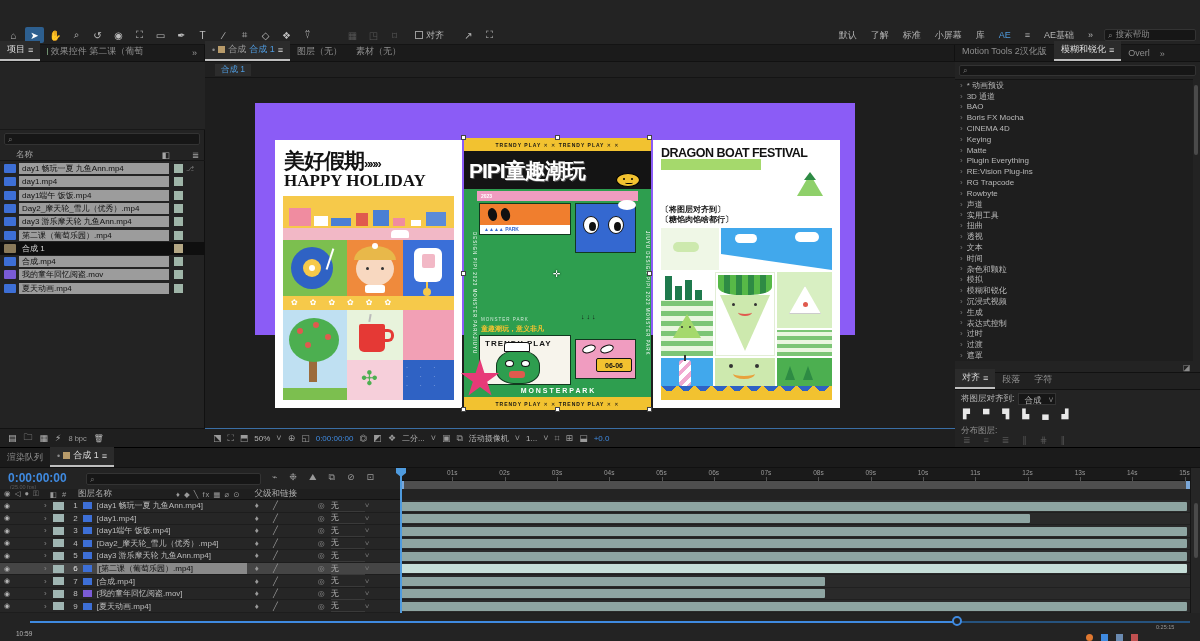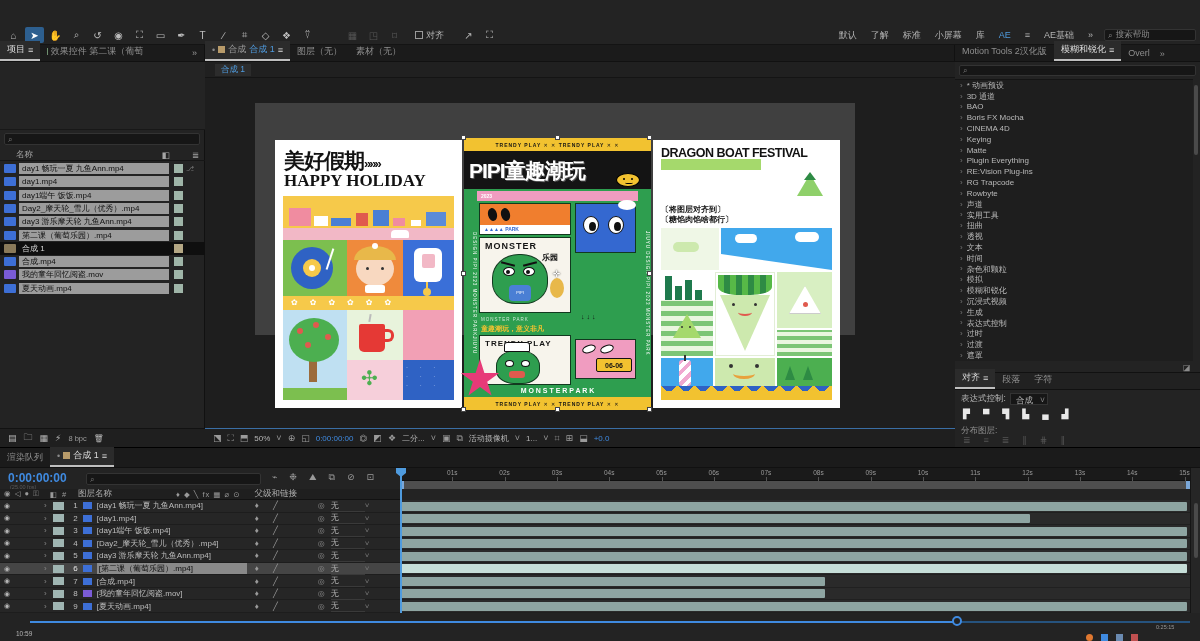--- a/index.html
+++ b/index.html
@@ -205,21 +205,21 @@
         <span>≡</span>
       </div>
       <div class="ptab">图层（无）</div>
       <div class="ptab">素材（无）</div>
     </div>
     <div class="ab" style="left:0;top:17px;width:750px;height:16px;background:#202020;border-bottom:1px solid #141414;">
       <div class="ab" style="left:10px;top:2px;height:12px;padding:0 6px;background:#2c2c2c;color:#4f9bde;font-size:8.5px;display:flex;align-items:center;">合成 1</div>
     </div>
 
     <div class="ab" style="left:0;top:33px;width:750px;height:350px;background:#1e1e1e;">
-      <div class="ab" style="left:50px;top:25px;width:600px;height:232px;background:#404040;">
+      <div class="ab" style="left:50px;top:25px;width:600px;height:232px;background:#8b5cf6;">
 
         <div class="ab" style="left:20px;top:37px;width:187px;height:268px;background:#fff;">
           <div class="ab" style="left:9px;top:7px;font-size:21px;font-weight:900;color:#121212;letter-spacing:-1px;"><span>美好假期</span><span style="font-size:13px;letter-spacing:-2px;">»»»</span></div>
           <div class="ab" style="left:9px;top:31px;font-size:17px;font-weight:bold;font-family:'Liberation Serif',serif;color:#121212;">HAPPY HOLIDAY</div>
           <div class="ab" style="left:8px;top:56px;width:171px;height:204px;">
             <div class="ab" style="left:0;top:0;width:171px;height:32px;background:#F6C94A;">
               <div class="ab" style="left:6px;bottom:2px;width:22px;height:18px;background:#F08CA0;"></div>
               <div class="ab" style="left:31px;bottom:2px;width:14px;height:10px;background:#fff;"></div>
               <div class="ab" style="left:48px;bottom:2px;width:20px;height:8px;background:#4A7FD4;"></div>
               <div class="ab" style="left:73px;bottom:2px;width:12px;height:13px;background:#E05A4E;"></div>
@@ -286,34 +286,20 @@
           </div>
           <div class="ab" style="left:0;top:51px;width:187px;height:208px;background:#2E9E4F;">
             <div class="ab" style="left:1px;top:2px;width:12px;height:204px;writing-mode:vertical-rl;font-size:4.5px;color:#fff;letter-spacing:1px;text-align:center;">DESIGN PIPI 2023 MONSTER PARKJIUYU</div>
             <div class="ab" style="left:174px;top:2px;width:12px;height:204px;writing-mode:vertical-rl;font-size:4.5px;color:#fff;letter-spacing:1px;text-align:center;">JIUYU DESIGN PIPI 2023 MONSTER PARK</div>
             <div class="ab" style="left:13px;top:0;width:161px;height:196px;">
               <div class="ab" style="left:0;top:2px;width:161px;height:10px;background:#F09CC0;color:#fff;font-size:5px;line-height:10px;padding-left:4px;font-weight:bold;">2023</div>
               <div class="ab" style="left:2px;top:14px;width:92px;height:32px;background:#F07E2E;border:1px solid #12391f;">
                 <div class="ab" style="left:8px;top:4px;width:9px;height:13px;background:#111;border-radius:50%;transform:rotate(-14deg);"></div>
                 <div class="ab" style="left:21px;top:4px;width:9px;height:13px;background:#111;border-radius:50%;transform:rotate(-14deg);"></div>
                 <div class="ab" style="left:0;bottom:0;width:90px;height:9px;background:#fff;color:#3468D0;font-size:5px;font-weight:bold;line-height:9px;padding-left:4px;">▲▲▲▲ PARK</div>
-              </div>
-              <div class="ab" style="left:2px;top:48px;width:92px;height:76px;background:#F7F4EC;border:1px solid #12391f;">
-                <div class="ab" style="left:5px;top:3px;font-size:9px;font-weight:900;color:#141414;letter-spacing:1px;">MONSTER</div>
-                <div class="ab" style="left:62px;top:14px;font-size:8px;font-weight:900;color:#141414;">乐园</div>
-                <div class="ab" style="left:12px;top:16px;width:56px;height:50px;background:#2E9E4F;border-radius:48% 48% 42% 42%;border:1px solid #12391f;">
-                  <div class="ab" style="left:10px;top:12px;width:12px;height:9px;background:#fff;border-radius:50%;border:1px solid #111;"></div>
-                  <div class="ab" style="left:30px;top:12px;width:12px;height:9px;background:#fff;border-radius:50%;border:1px solid #111;"></div>
-                  <div class="ab" style="left:13px;top:15px;width:4px;height:4px;background:#111;border-radius:50%;"></div>
-                  <div class="ab" style="left:33px;top:15px;width:4px;height:4px;background:#111;border-radius:50%;"></div>
-                  <div class="ab" style="left:8px;top:8px;width:14px;height:2px;background:#111;transform:rotate(14deg);"></div>
-                  <div class="ab" style="left:30px;top:8px;width:14px;height:2px;background:#111;transform:rotate(-14deg);"></div>
-                  <div class="ab" style="left:16px;top:30px;width:22px;height:16px;background:#4A7FD4;border-radius:4px;color:#fff;font-size:4px;text-align:center;line-height:16px;">PIPI</div>
-                </div>
-                <div class="ab" style="left:70px;top:40px;width:14px;height:20px;background:#E8B84A;border-radius:50%;"></div>
               </div>
               <div class="ab" style="left:98px;top:14px;width:61px;height:50px;background:#3468D0;border:1px solid #12391f;">
                 <div class="ab" style="left:7px;top:12px;width:16px;height:18px;background:#fff;border-radius:50%;border:1px solid #111;"></div>
                 <div class="ab" style="left:32px;top:12px;width:16px;height:18px;background:#fff;border-radius:50%;border:1px solid #111;"></div>
                 <div class="ab" style="left:13px;top:18px;width:7px;height:9px;background:#111;border-radius:50%;"></div>
                 <div class="ab" style="left:38px;top:18px;width:7px;height:9px;background:#111;border-radius:50%;"></div>
                 <div class="ab" style="left:42px;top:-4px;width:18px;height:10px;background:#fff;border-radius:50%;"></div>
               </div>
               <div class="ab" style="left:4px;top:128px;font-size:4.5px;color:#cfe8d8;letter-spacing:1px;">MONSTER PARK</div>
               <div class="ab" style="left:4px;top:135px;font-size:7px;font-weight:bold;color:#F2C230;">童趣潮玩，意义非凡</div>
@@ -562,21 +548,21 @@
     <div class="ab" style="left:0;top:327px;width:245px;height:75px;border-top:1px solid #111;">
       <div class="ptabs" style="background:#212121;">
         <div class="ptab active">
           <span>对齐</span>
             <span>≡</span>
         </div>
         <div class="ptab">段落</div>
         <div class="ptab">字符</div>
       </div>
       <div class="ab" style="left:6px;top:20px;font-size:8.5px;color:#b5b5b5;display:flex;align-items:center;gap:4px;">
-        <span>表达式控制:</span>
+        <span>将图层对齐到:</span>
         <span style="background:#161616;border:1px solid #333;padding:0 14px 0 5px;height:12px;line-height:12px;position:relative;">
           <span>合成</span>
           <span style="position:absolute;right:2px;top:0;color:#888;">˅</span>
         </span>
       </div>
       <div class="ab" id="alignIcons" style="left:8px;top:36px;display:flex;gap:13px;">
           <span style="color: rgb(232, 232, 232); font-size: 9px;">▛</span>
           <span style="color: rgb(232, 232, 232); font-size: 9px;">▀</span>
           <span style="color: rgb(232, 232, 232); font-size: 9px;">▜</span>
           <span style="color: rgb(232, 232, 232); font-size: 9px;">▙</span>

